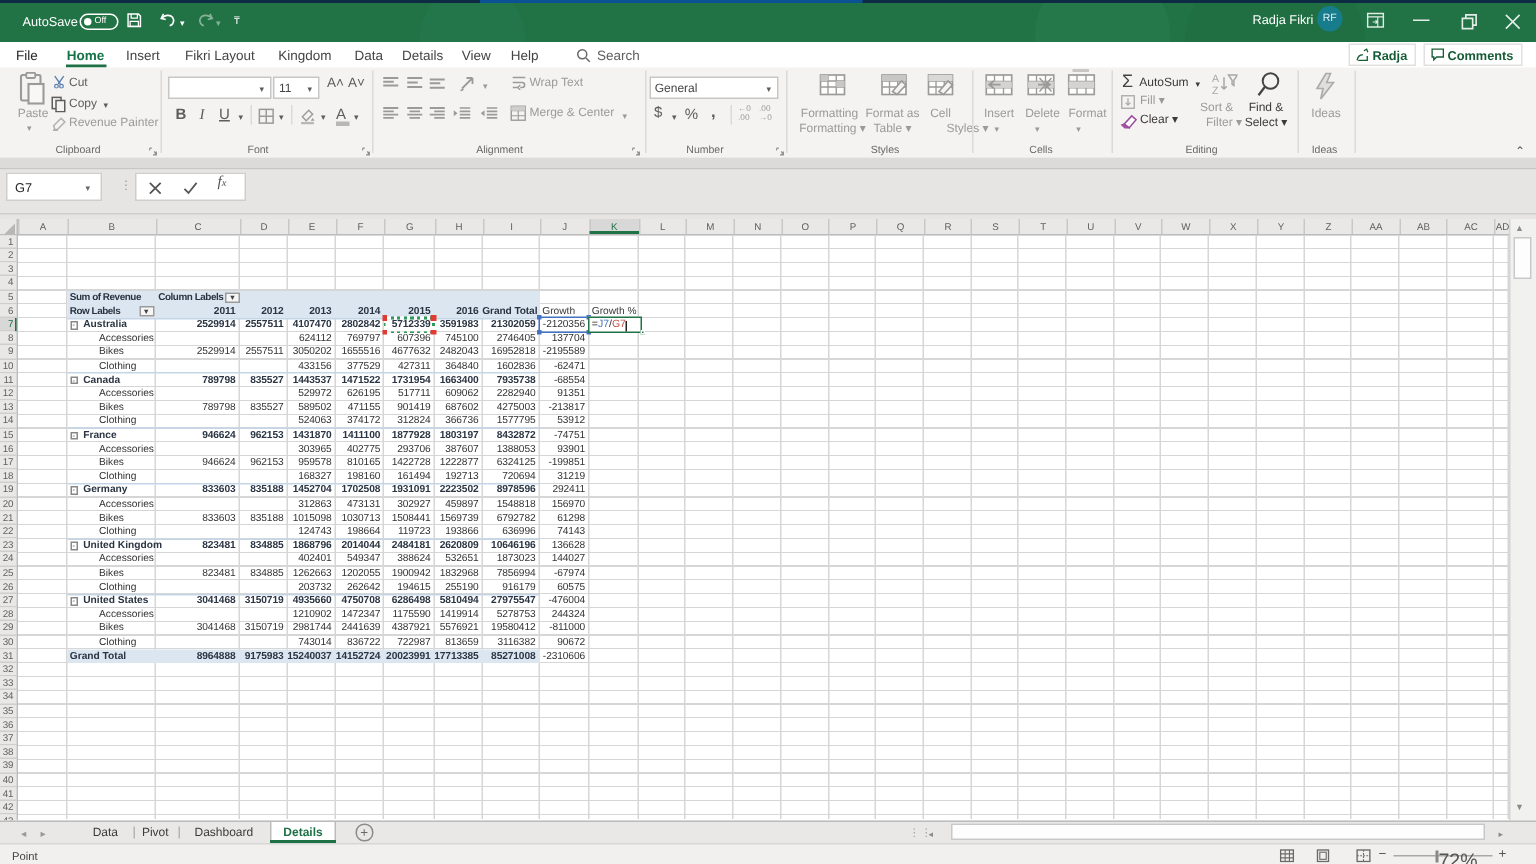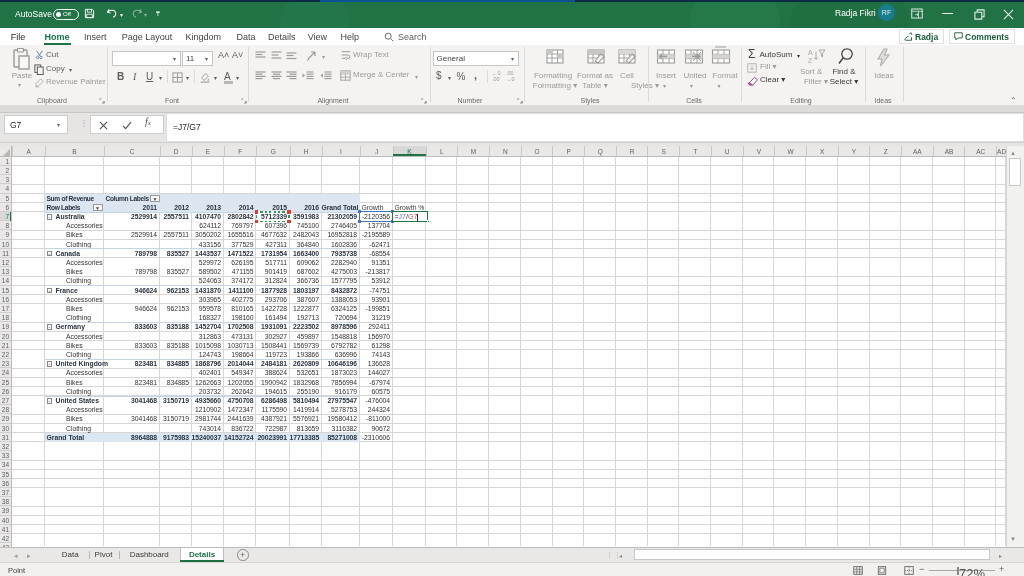--- a/index.html
+++ b/index.html
@@ -45,21 +45,21 @@
         <path d="M1 3.5h7.5V11H1zM3.5 3.5V1H11v7.5H8.5" fill="none" stroke="#e3ede6" stroke-width="1.2"></path>
       </svg>
 <svg class="ab" style="left:1003px;top:8.5px" width="11" height="11" viewBox="0 0 12 12">
         <path d="M1 1l10 10M11 1L1 11" stroke="#e3ede6" stroke-width="1.2"></path>
       </svg>
 </div>
 <div class="ab" style="left:0;top:28px;width:1024px;height:17px;background:#ffffff">
 <div class="ab" style="left:10px;top:2px;width:16px;height:14px;color:#262626;font-size:9px;font-weight:400;text-align:center;line-height:14px">File</div>
 <div class="ab" style="left:44px;top:2px;width:26px;height:14px;color:#157347;font-size:9px;font-weight:700;text-align:center;line-height:14px">Home</div>
 <div class="ab" style="left:83.5px;top:2px;width:23.5px;height:14px;color:#444;font-size:9px;font-weight:400;text-align:center;line-height:14px">Insert</div>
-<div class="ab" style="left:121.7px;top:2px;width:49.7px;height:14px;color:#444;font-size:9px;font-weight:400;text-align:center;line-height:14px">Page Layout</div>
+<div class="ab" style="left:121.7px;top:2px;width:49.7px;height:14px;color:#444;font-size:9px;font-weight:400;text-align:center;line-height:14px">Fikri Layout</div>
 <div class="ab" style="left:184.5px;top:2px;width:37.5px;height:14px;color:#444;font-size:9px;font-weight:400;text-align:center;line-height:14px">Kingdom</div>
 <div class="ab" style="left:236.4px;top:2px;width:17.099999999999994px;height:14px;color:#444;font-size:9px;font-weight:400;text-align:center;line-height:14px">Data</div>
 <div class="ab" style="left:268px;top:2px;width:25.5px;height:14px;color:#444;font-size:9px;font-weight:400;text-align:center;line-height:14px">Details</div>
 <div class="ab" style="left:307.6px;top:2px;width:19.69999999999999px;height:14px;color:#444;font-size:9px;font-weight:400;text-align:center;line-height:14px">View</div>
 <div class="ab" style="left:340.5px;top:2px;width:18.5px;height:14px;color:#444;font-size:9px;font-weight:400;text-align:center;line-height:14px">Help</div>
 <div class="ab" style="left:44px;top:14.5px;width:27px;height:2.5px;background:#1e7145"></div>
 <svg class="ab" style="left:384px;top:3.5px" width="10" height="10" viewBox="0 0 12 12">
         <circle cx="5" cy="5" r="3.6" fill="none" stroke="#666" stroke-width="1.2"></circle>
         <path d="M8 8l3 3" stroke="#666" stroke-width="1.2"></path>
       </svg>
@@ -260,21 +260,21 @@
         <path d="M8 7.4h7M12.5 5l3.3 2.4-3.3 2.4" stroke="#9b9a99" stroke-width="1.3" fill="none"></path>
         <path d="M9 3l8 9M17 3l-8 9" stroke="#9b9a99" stroke-width="1"></path>
 </svg>
 <svg class="ab" style="left:710.5px;top:4px" width="20" height="15" viewBox="0 0 20 15">
 <rect x="1.5" y="1" width="17" height="13" fill="#fdfdfd" stroke="#9b9a99" stroke-width="1.1"></rect>
 <path d="M1.5 5.3h17M1.5 9.6h17M7 1v13M13 1v13" stroke="#9b9a99" stroke-width="0.9"></path>
 <rect x="1.5" y="5.3" width="17" height="4.3" fill="#d4d3d1"></rect>
 </svg>
 <rect class="ab" style="left:715px;top:1px;width:11px;height:2px;background:#c9c7c5"></rect>
 <div class="ab" style="left:648px;top:26px;width:36px;text-align:center;color:#9b9a99;font-size:8px">Insert</div>
-<div class="ab" style="left:676px;top:26px;width:38px;text-align:center;color:#9b9a99;font-size:8px">United</div>
+<div class="ab" style="left:676px;top:26px;width:38px;text-align:center;color:#9b9a99;font-size:8px">Delete</div>
 <div class="ab" style="left:705px;top:26px;width:40px;text-align:center;color:#9b9a99;font-size:8px">Format</div>
 <div class="ab" style="left:663px;top:37px;color:#9b9a99;font-size:6px">▾</div>
 <div class="ab" style="left:690px;top:37px;color:#9b9a99;font-size:6px">▾</div>
 <div class="ab" style="left:717.5px;top:37px;color:#9b9a99;font-size:6px">▾</div>
 <div class="ab" style="left:654px;top:51.5px;width:80px;text-align:center;color:#6a6866;font-size:7px">Cells</div>
 <div class="ab" style="left:740.8px;top:2px;width:1px;height:55px;background:#dcdad7"></div>
 <div class="ab" style="left:748px;top:2px;color:#444;font-size:12px">Σ</div>
 <div class="ab" style="left:759.5px;top:4.5px;color:#3b3a39;font-size:8px">AutoSum</div>
 <div class="ab" style="left:797px;top:6.5px;color:#3b3a39;font-size:6px">▾</div>
 <svg class="ab" style="left:747px;top:17.5px;opacity:.8" width="10" height="10" viewBox="0 0 12 12">
@@ -317,21 +317,20 @@
 <div class="ab" style="left:57px;top:8px;color:#666;font-size:6px">▾</div>
 <div class="ab" style="left:80px;top:6px;color:#999;font-size:8px;letter-spacing:0">⋮</div>
 <div class="ab" style="left:90px;top:2.5px;width:74px;height:19px;background:#fff;border:1px solid #d0cecc"></div>
 <svg class="ab" style="left:99px;top:8px" width="9" height="9" viewBox="0 0 10 10">
         <path d="M1 1l8 8M9 1L1 9" stroke="#555" stroke-width="1.3"></path>
       </svg>
 <svg class="ab" style="left:122px;top:8px" width="10" height="9" viewBox="0 0 11 10">
         <path d="M1 5.5L4 8.5 10 1" stroke="#555" stroke-width="1.3" fill="none"></path>
       </svg>
 <div class="ab" style="left:145px;top:3px;color:#555;font-size:10px;font-style:italic;font-family:'Liberation Serif',serif">f<span style="font-size:7px">x</span></div>
-<div class="ab" style="left:166px;top:0;width:858px;height:29px;background:#fff;border:1px solid #e0dedc;color:#262626;font-size:8.5px;line-height:26px;padding-left:6px">=J7/G7</div>
 </div>
 <div class="ab" style="left:0;top:141.5px;width:1024px;height:4.5px;background:#e6e5e3;border-top:1px solid #d0cecc"></div>
 <div class="ab" style="left:0;top:146.0px;width:1006.0px;height:400.5px;background:#fff;overflow:hidden">
 <div class="ab" style="left:0;top:0;width:1006.0px;height:10.800000000000011px;background:#e9e8e7;border-bottom:1px solid #bcbcbc"></div>
 <div class="ab" style="left:12px;top:0;width:32.5px;height:9.800000000000011px;background:transparent;border-left:1px solid #c9c8c7;color:#5f5f5f;font-size:6.5px;text-align:center;line-height:11px">A</div>
 <div class="ab" style="left:44.5px;top:0;width:59.0px;height:9.800000000000011px;background:transparent;border-left:1px solid #c9c8c7;color:#5f5f5f;font-size:6.5px;text-align:center;line-height:11px">B</div>
 <div class="ab" style="left:103.5px;top:0;width:56.0px;height:9.800000000000011px;background:transparent;border-left:1px solid #c9c8c7;color:#5f5f5f;font-size:6.5px;text-align:center;line-height:11px">C</div>
 <div class="ab" style="left:159.5px;top:0;width:32.0px;height:9.800000000000011px;background:transparent;border-left:1px solid #c9c8c7;color:#5f5f5f;font-size:6.5px;text-align:center;line-height:11px">D</div>
 <div class="ab" style="left:191.5px;top:0;width:32.0px;height:9.800000000000011px;background:transparent;border-left:1px solid #c9c8c7;color:#5f5f5f;font-size:6.5px;text-align:center;line-height:11px">E</div>
 <div class="ab" style="left:223.5px;top:0;width:32.5px;height:9.800000000000011px;background:transparent;border-left:1px solid #c9c8c7;color:#5f5f5f;font-size:6.5px;text-align:center;line-height:11px">F</div>

